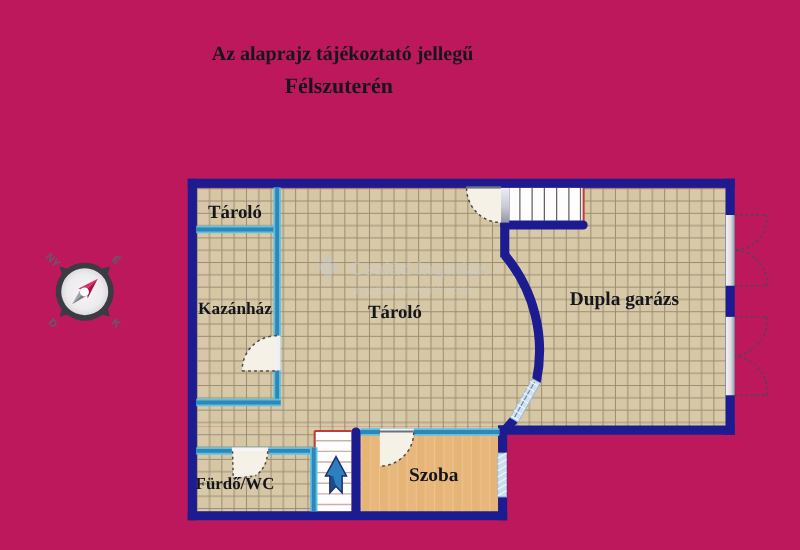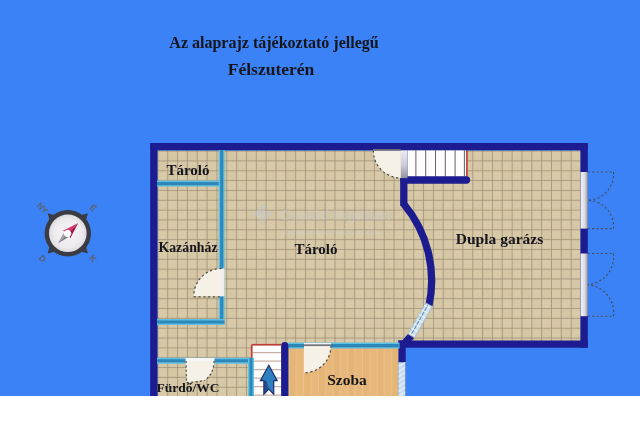--- a/index.html
+++ b/index.html
@@ -1,16 +1,16 @@
 <!DOCTYPE html>
 <html><head>
 <meta charset="utf-8">
 <style>
   html,body{margin:0;padding:0;background:#ffffff;}
-  #page{position:relative;width:640px;height:396px;background:#3b82f6;overflow:hidden;
+  #page{position:relative;width:640px;height:440px;background:#be185d;overflow:hidden;
         font-family:"Liberation Serif",serif;text-align:center;}
   svg{position:absolute;top:0;left:0;}
 </style>
 </head>
 <body>
 <div id="page">
 <svg width="640" height="440" viewBox="0 0 640 440">
 <defs>
 
   <pattern id="tile" width="19.68" height="19.68" patternUnits="userSpaceOnUse" x="157.4" y="150.6">

